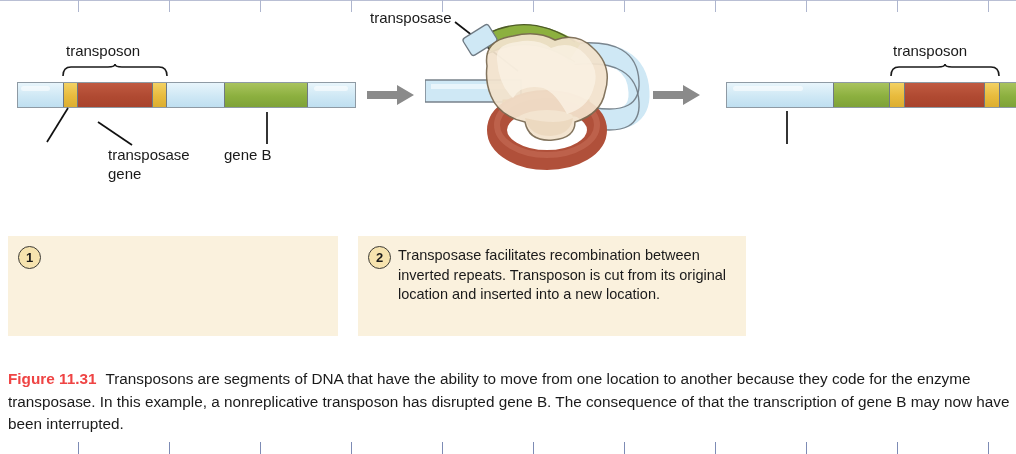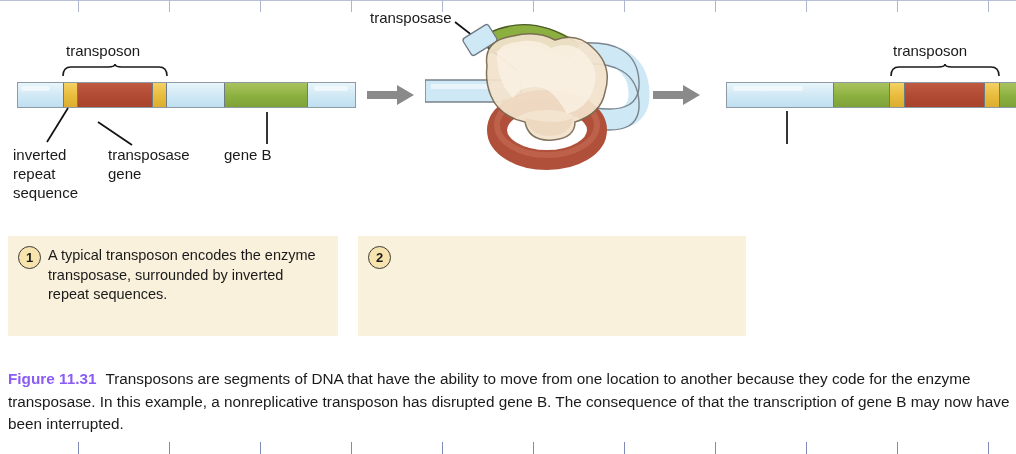--- a/index.html
+++ b/index.html
@@ -48,21 +48,21 @@
   .note{position:absolute;background:#faf1dd;box-sizing:border-box;padding:10px 12px 12px 40px;}
   .note p{margin:0;font-size:14.5px;line-height:19.5px;color:#1a1a1a;}
   .badge{position:absolute;left:10px;top:10px;width:21px;height:21px;border-radius:50%;
          background:#f6e3ae;border:1.6px solid #3b3a36;
          font-size:13px;font-weight:bold;color:#1a1a1a;
          display:flex;align-items:center;justify-content:center;line-height:1;}
 
   
   .figcap{position:absolute;left:8px;top:368px;width:1012px;
           font-size:15.3px;line-height:22.5px;color:#1a1a1a;}
-  .figcap .fignum{color:#8b5cf6;font-weight:bold;}
+  .figcap .fignum{color:#ef4444;font-weight:bold;}
   .figcap .gap{display:inline-block;width:9px;}
 </style>
 </head>
 <body>
 
 <div class="stage">
 
   <div class="ruler top">
     <div class="hline"></div>
     <div class="tick" style="left:78px"></div>
@@ -113,23 +113,20 @@
         <span class="gloss" style="left:12%;right:14%"></span>
       </div>
   </div>
 
   <svg class="leaderline" style="left:0;top:100px;width:360px;height:50px">
     <line x1="68" y1="8" x2="47" y2="42"></line>
     <line x1="98" y1="22" x2="132" y2="45"></line>
     <line x1="267" y1="12" x2="267" y2="44"></line>
   </svg>
 
-  <div class="lbl" style="left:13px;top:145px">inverted
-repeat
-sequence</div>
   <div class="lbl" style="left:108px;top:145px">transposase
 gene</div>
   <div class="lbl" style="left:224px;top:145px">gene B</div>
 
   <div class="arrow" style="left:367px;top:83px">
     <svg width="48" height="24" viewBox="0 0 48 24">
       <path d="M0,8 L30,8 L30,2 L47,12 L30,22 L30,16 L0,16 Z" fill="#8a8a8a"></path>
     </svg>
   </div>
 
@@ -204,24 +201,24 @@
     <div class="seg green" style="width:16px"></div>
   </div>
 
   <svg class="leaderline" style="left:700px;top:100px;width:200px;height:50px">
     <line x1="87" y1="11" x2="87" y2="44"></line>
   </svg>
 
 
   <div class="note" style="left:8px;top:236px;width:330px;height:100px">
     <div class="badge">1</div>
-    <p>A typical transposon encodes the enzyme transposase, surrounded by inverted repeat sequences.</p>
   </div>
 
   <div class="note" style="left:358px;top:236px;width:388px;height:100px">
     <div class="badge">2</div>
+    <p>Transposase facilitates recombination between inverted repeats. Transposon is cut from its original location and inserted into a new location.</p>
   </div>
 
   <div class="figcap">
     <span class="fignum">Figure 11.31</span><span class="gap"></span><span>Transposons are segments of DNA that have the ability to move from one location to another because they code for the enzyme transposase. In this example, a nonreplicative transposon has disrupted gene B. The consequence of that the transcription of gene B may now have been interrupted.</span>
   </div>
 
 </div>
 
 </body></html>

